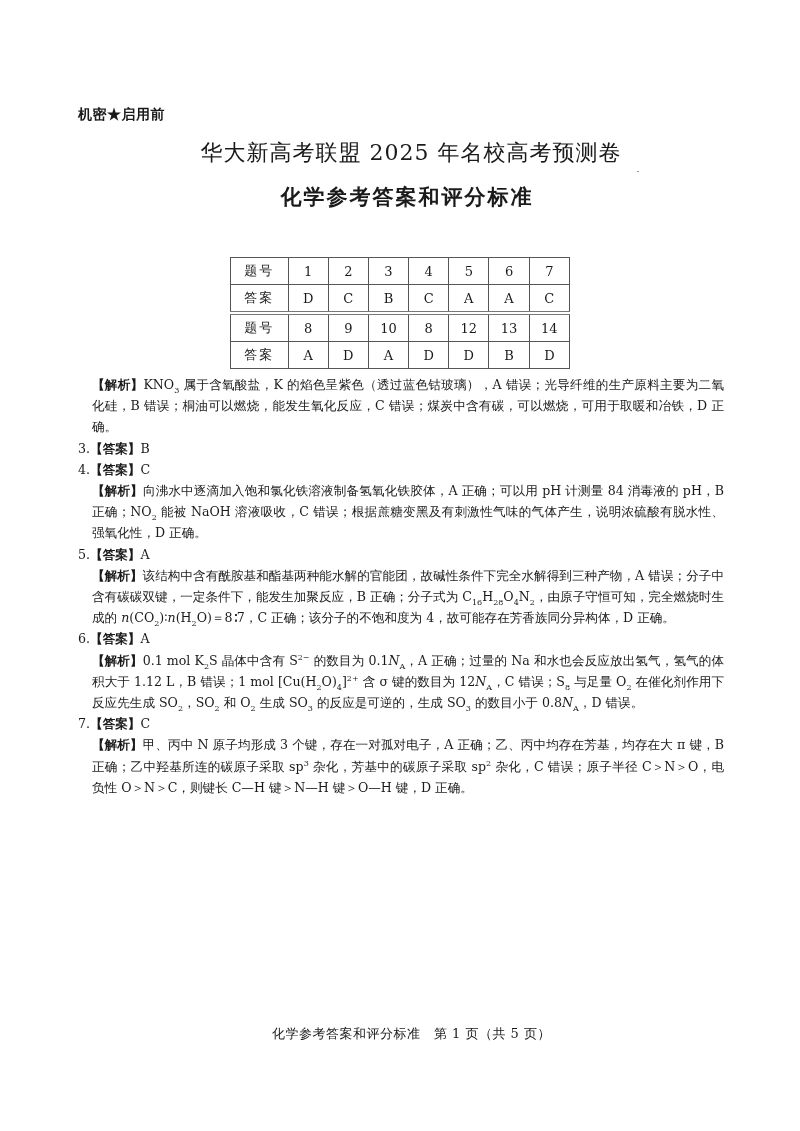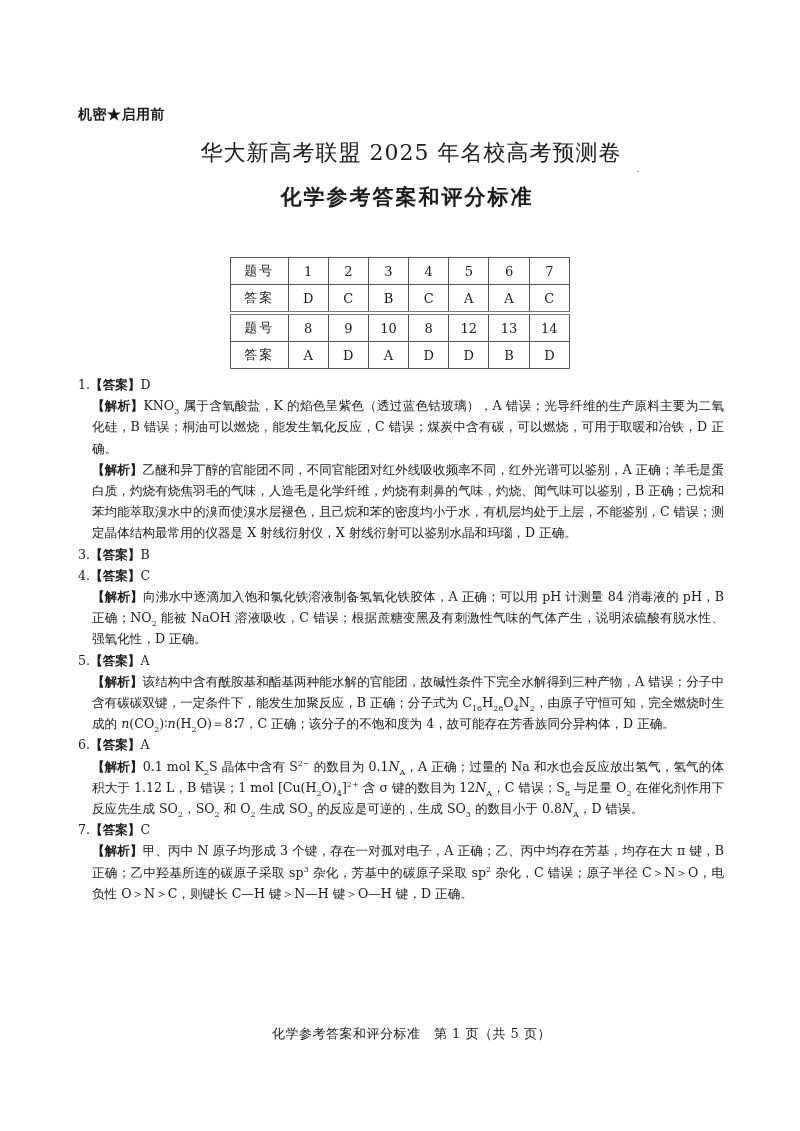--- a/index.html
+++ b/index.html
@@ -96,25 +96,23 @@
         <td>D</td>
         <td>D</td>
         <td>B</td>
         <td>D</td>
       </tr>
     </tbody>
 </table>
 
 <div class="content" id="solutions">
     <div class="q">
-      <p class="q-head"><span>1.</span><span class="bracket">【答案】</span><span>D</span></p>
       <p class="q-body"><span class="bracket">【解析】</span><span>KNO<sub>3</sub> 属于含氧酸盐，K 的焰色呈紫色（透过蓝色钴玻璃），A 错误；光导纤维的生产原料主要为二氧化硅，B 错误；桐油可以燃烧，能发生氧化反应，C 错误；煤炭中含有碳，可以燃烧，可用于取暖和冶铁，D 正确。</span></p>
     </div>
     <div class="q">
-      <p class="q-body"><span class="bracket">【解析】</span><span>乙醚和异丁醇的官能团不同，不同官能团对红外线吸收频率不同，红外光谱可以鉴别，A 正确；羊毛是蛋白质，灼烧有烧焦羽毛的气味，人造毛是化学纤维，灼烧有刺鼻的气味，灼烧、闻气味可以鉴别，B 正确；己烷和苯均能萃取溴水中的溴而使溴水层褪色，且己烷和苯的密度均小于水，有机层均处于上层，不能鉴别，C 错误；测定晶体结构最常用的仪器是 X 射线衍射仪，X 射线衍射可以鉴别水晶和玛瑙，D 正确。</span></p>
     </div>
     <div class="q">
       <p class="q-head"><span>3.</span><span class="bracket">【答案】</span><span>B</span></p>
     </div>
     <div class="q">
       <p class="q-head"><span>4.</span><span class="bracket">【答案】</span><span>C</span></p>
       <p class="q-body"><span class="bracket">【解析】</span><span>向沸水中逐滴加入饱和氯化铁溶液制备氢氧化铁胶体，A 正确；可以用 pH 计测量 84 消毒液的 pH，B 正确；NO<sub>2</sub> 能被 NaOH 溶液吸收，C 错误；根据蔗糖变黑及有刺激性气味的气体产生，说明浓硫酸有脱水性、强氧化性，D 正确。</span></p>
     </div>
     <div class="q">
       <p class="q-head"><span>5.</span><span class="bracket">【答案】</span><span>A</span></p>

